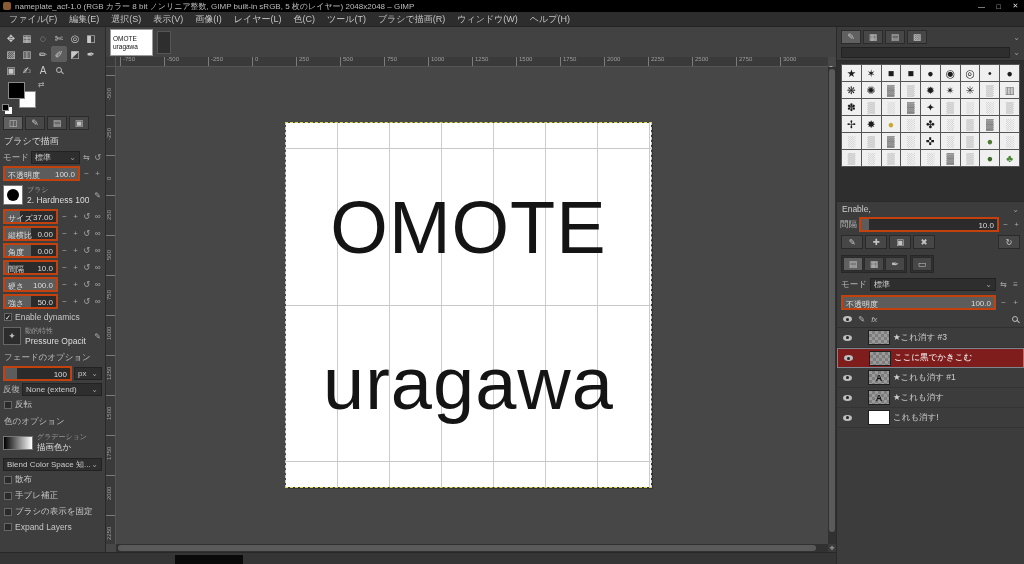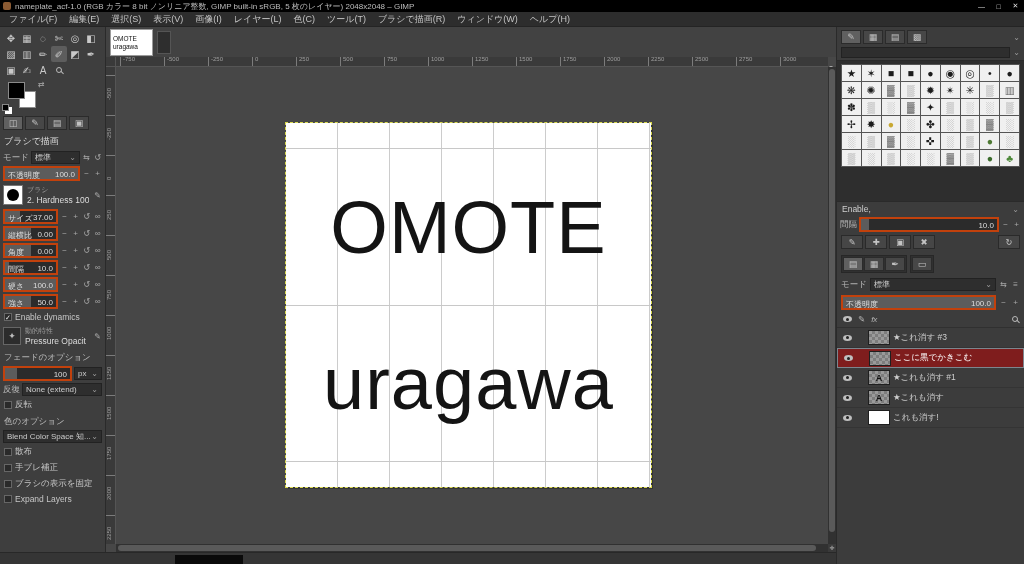--- a/index.html
+++ b/index.html
@@ -311,20 +311,27 @@
         <span>None (extend)</span>
         <span class="chev">⌄</span>
       </div>
     </div>
     <div class="cb">
       <span class="box"></span>
       <span>反転</span>
     </div>
 
     <div class="sect">色のオプション</div>
+    <div class="brush-sel">
+      <span class="grad-thumb"></span>
+      <span class="bcol">
+        <span class="blab">グラデーション</span>
+        <span class="bname">描画色か</span>
+      </span>
+    </div>
     <div class="opt-row">
       <div class="dd">
         <span>Blend Color Space 知...</span>
         <span class="chev">⌄</span>
       </div>
     </div>
 
     <div>
         <div class="cb">
           <span class="box"></span>

